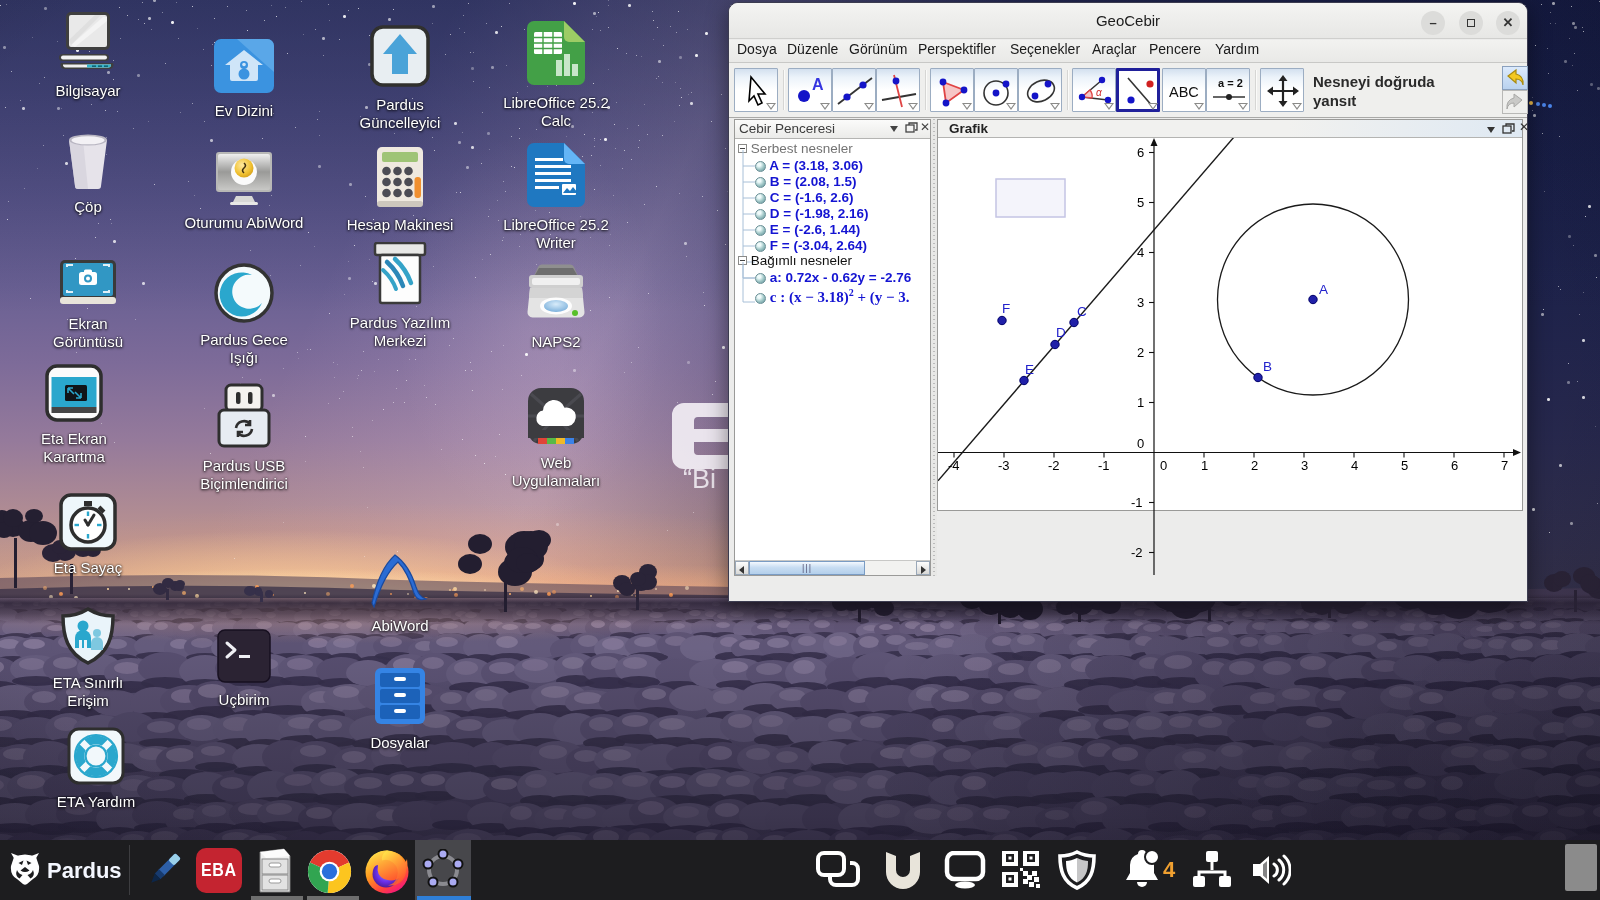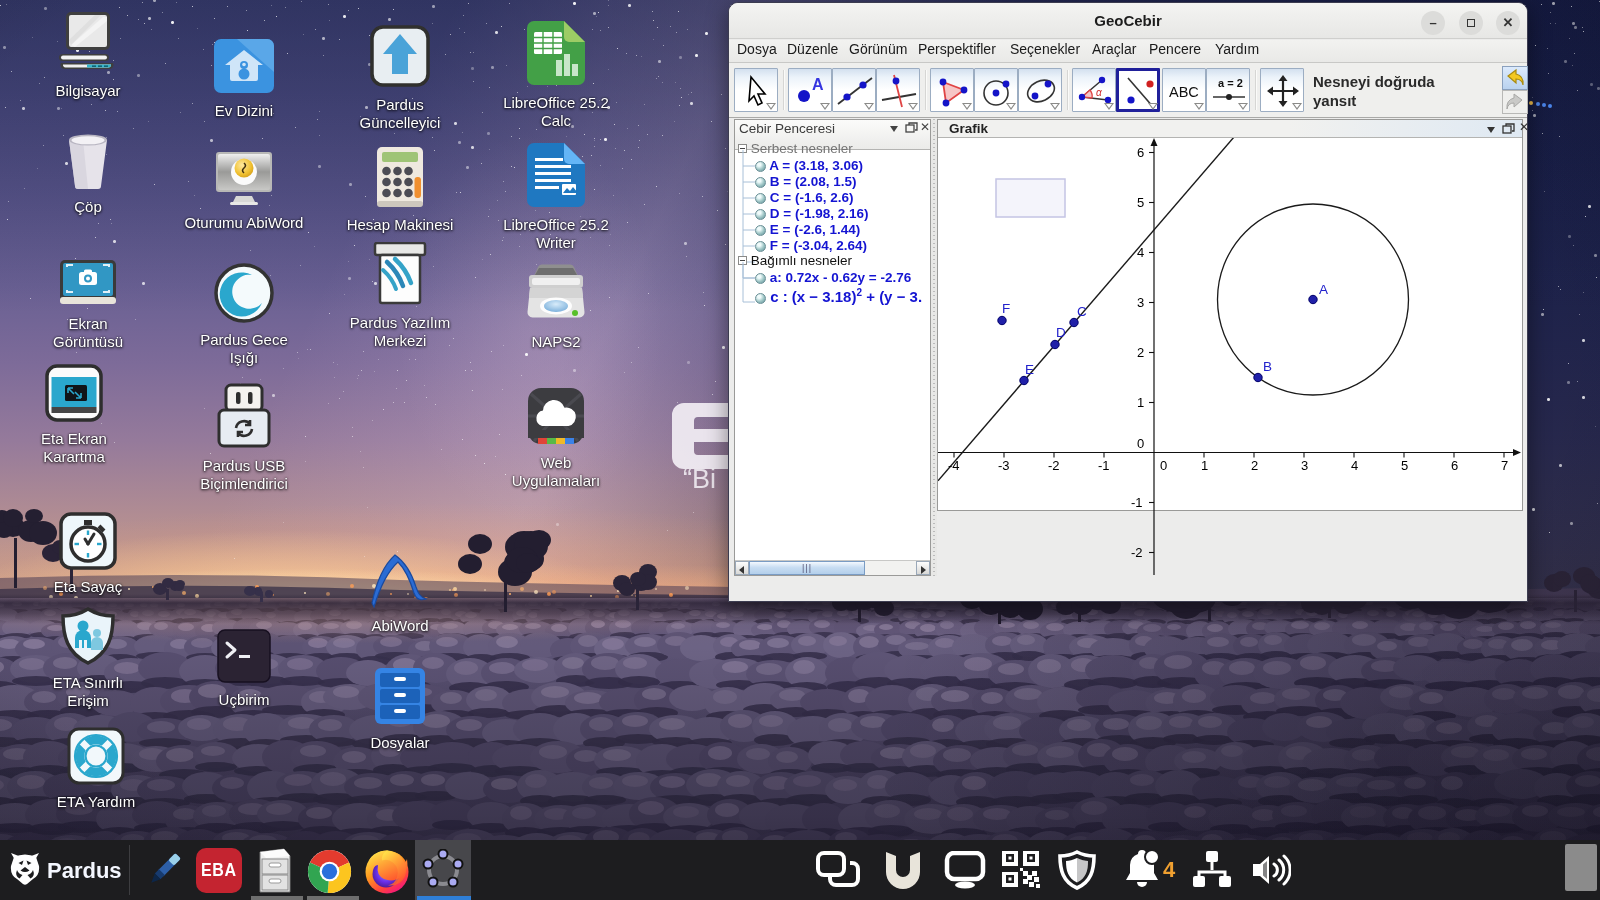--- a/index.html
+++ b/index.html
@@ -27,33 +27,33 @@
 
 .dicon{position:absolute;width:130px;text-align:center;color:#fff}
 .dicon .lbl{display:block;margin-top:4px;font-size:15px;line-height:17.5px;color:#fff;text-shadow:0 1px 3px rgba(0,0,0,.95),0 0 2px rgba(0,0,0,.7)}
 .dicon svg{display:inline-block}
 
 #bar{position:absolute;left:0;top:840px;width:1600px;height:60px;background:#1d1d1f;color:#fff}
 .ind{position:absolute;top:56px;height:4px}
 
 #win{position:absolute;left:728px;top:2px;width:800px;height:600px;background:#ececeb;border-radius:10px 10px 0 0;box-shadow:0 6px 22px rgba(0,0,0,.45);border:1px solid #3c3c50}
 #titlebar{position:absolute;left:0;top:0;width:798px;height:36px;border-radius:9px 9px 0 0;background:linear-gradient(180deg,#f4f4f2,#e7e7e5);border-bottom:1px solid #cfcfcd;text-align:center}
-#titlebar .t{font-weight:bold;font-size:15px;color:#1c1c1c;line-height:36px}
+#titlebar .t{font-weight:normal;font-size:15px;color:#1c1c1c;line-height:36px}
 .wbtn{position:absolute;top:8px;width:24px;height:24px;border-radius:50%;background:#dcdcda;color:#333;text-align:center;line-height:24px;font-size:13px;font-weight:bold}
 #menubar{position:absolute;left:0;top:37px;width:798px;height:22px;background:linear-gradient(180deg,#f2f2f0,#e9e9e7);font-size:14px;color:#1a1a1a}
 #menubar span{position:absolute;top:1px}
 #toolbar{position:absolute;left:0;top:59px;width:798px;height:56px;background:#efefed;border-bottom:1px solid #a9a9a7;border-top:1px solid #c8c8c6}
 .tbtn{position:absolute;top:5px;width:44px;height:44px;background:linear-gradient(180deg,#d3e0ef 0%,#ecf3fa 20%,#ffffff 50%);border:1px solid #9cadc2;border-radius:1px}
 .tbtn svg{position:absolute;left:3px;top:3px}
 .tbtn .dd{position:absolute;right:1px;bottom:1px;width:0;height:0;border-left:5px solid transparent;border-right:5px solid transparent;border-top:7px solid #8a8a88}.tbtn .dd:after{content:'';position:absolute;left:-3px;top:-6.5px;width:0;height:0;border-left:3px solid transparent;border-right:3px solid transparent;border-top:4.5px solid #fff}
 .tbtn.sel{border:3px solid #20209a;background:#fff}
 .tsep{position:absolute;top:7px;width:1px;height:40px;background:#d6d6d4;box-shadow:1px 0 0 #fbfbf9}
 
 #algebra{position:absolute;left:5px;top:116px;width:197px;height:457px;background:#fff;border:1px solid #9a9a98}
-#alghead{position:absolute;left:0;top:0;width:195px;height:30px;background:linear-gradient(180deg,#fbfbfa,#ebebe9);border-bottom:1px solid #b4b4b2;color:#3c3c3c;font-size:13.5px}
+#alghead{position:absolute;left:0;top:0;width:195px;height:19px;background:linear-gradient(180deg,#fbfbfa,#ebebe9);border-bottom:1px solid #b4b4b2;color:#3c3c3c;font-size:13.5px}
 #graph{position:absolute;left:208px;top:116px;width:586px;height:392px;background:#fff;border:1px solid #9a9a98}
 #graphhead{position:absolute;left:0;top:0;width:584px;height:18px;background:linear-gradient(90deg,#f1f1ef 60%,#dfe9f3);border-bottom:1px solid #b4b4b2;color:#222;font-size:13.5px;font-weight:bold}
 #splitter{position:absolute;left:202px;top:116px;width:6px;height:457px;background:#e8e8e6 repeating-linear-gradient(180deg,#bbb 0 1px,transparent 1px 4px);background-size:2px 4px;background-position:2px 0;background-repeat:repeat-y}
 #inputbar{position:absolute;left:0;top:573px;width:798px;height:26px;background:#ececea;border-top:1px solid #b9b9b7}
 
 .trow{position:absolute;left:0;font-size:13.5px;white-space:nowrap}
 .blue{color:#1414d2;font-weight:bold}
 .marble{display:inline-block;width:11px;height:11px;border-radius:50%;background:radial-gradient(circle at 35% 30%,#f0fbfb 0 18%,#9fc6c6 55%,#5e8f96 100%);border:1px solid #6a8f96;vertical-align:-2px}
 .exp{display:inline-block;width:9px;height:9px;border:1px solid #8a8a88;background:#fff;position:relative;vertical-align:0px}
 .exp:after{content:"";position:absolute;left:1px;top:3px;width:5px;height:1px;background:#444}
@@ -2374,21 +2374,21 @@
 <svg width="58" height="58" viewBox="0 0 58 58">
  <rect x="2" y="2" width="54" height="54" rx="10" fill="#fbfbfb" stroke="#2e2e2e" stroke-width="3.5"></rect>
  <rect x="6.5" y="13" width="45" height="30" fill="#2aa7cd"></rect>
  <rect x="6.5" y="43" width="45" height="6" fill="#454545"></rect>
  <rect x="20" y="21" width="22" height="16" rx="1.5" fill="#101418"></rect>
  <path d="M23,24 l5,0 m-5,0 l0,5 m0,-5 l6,6" stroke="#2aa7cd" stroke-width="1.6" fill="none"></path>
  <path d="M36,34 l-5,0 m5,0 l0,-5 m0,5 l-6,-6" stroke="#2aa7cd" stroke-width="1.6" fill="none"></path>
 </svg>
 <span class="lbl">Eta Ekran<br>Karartma</span></div>
 
-<div class="dicon" style="left:23px;top:512px">
+<div class="dicon" style="left:23px;top:493px">
 <svg width="58" height="58" viewBox="0 0 58 58">
  <rect x="2" y="2" width="54" height="54" rx="10" fill="#eef7fb" stroke="#2e2e2e" stroke-width="3.5"></rect>
  <rect x="25" y="8" width="8" height="5" fill="#2e2e2e"></rect>
  <path d="M40,14 l5,5" stroke="#2e2e2e" stroke-width="4"></path>
  <circle cx="29" cy="32" r="17" fill="#fff" stroke="#2e2e2e" stroke-width="3.5"></circle>
  <g stroke="#2aa7cd" stroke-width="2.4">
         <path d="M29,18.5 v4.5"></path>
         <path d="M29,41 v4.5"></path>
         <path d="M15.5,32 h4.5"></path>
         <path d="M38,32 h4.5"></path>
@@ -2764,21 +2764,21 @@
   <div class="trow blue" style="left:20px;top:102px"><span class="marble"></span> E = (-2.6, 1.44)</div>
   <div class="trow blue" style="left:20px;top:118px"><span class="marble"></span> F = (-3.04, 2.64)</div>
   <div class="trow" style="left:3px;top:133px"><span class="exp"></span> <span style="font-size:13.5px;color:#111">Bağımlı nesneler</span></div>
   <svg style="position:absolute;left:0;top:142px" width="40" height="44" viewBox="0 0 40 44">
         <g stroke="#a8c0d8" stroke-width="1">
           <path d="M8,0 V40"></path>
           <path d="M8,16 h12 M8,40 h12"></path>
         </g>
       </svg>
   <div class="trow blue" style="left:20px;top:150px"><span class="marble"></span> a: 0.72x - 0.62y = -2.76</div>
-  <div class="trow blue" style="left:20px;top:167px;font-family:Liberation Sans, sans-serif;font-size:15px"><span class="marble"></span> c : (x − 3.18)<sup style="font-size:10px">2</sup> + (y − 3.</div>
+  <div class="trow blue" style="left:20px;top:167px;font-family:Liberation Serif, serif;font-size:15px"><span class="marble"></span> c : (x − 3.18)<sup style="font-size:10px">2</sup> + (y − 3.</div>
   <div style="position:absolute;left:0px;top:440px;width:195px;height:15px;background:#f2f2f0;border-top:1px solid #c8c8c6">
     <div style="position:absolute;left:0;top:0;width:14px;height:14px;background:linear-gradient(180deg,#fdfdfd,#d8d8d6);border:1px solid #9aa8b8"><svg width="12" height="12">
             <path d="M8,2 L3,6 L8,10 z" fill="#333"></path>
           </svg></div>
     <div style="position:absolute;left:181px;top:0;width:14px;height:14px;background:linear-gradient(180deg,#fdfdfd,#d8d8d6);border:1px solid #9aa8b8"><svg width="12" height="12">
             <path d="M4,2 L9,6 L4,10 z" fill="#333"></path>
           </svg></div>
     <div style="position:absolute;left:14px;top:0;width:116px;height:14px;background:linear-gradient(180deg,#f4f9ff,#c8ddf2 45%,#b3cfeb);border:1px solid #7a9cc4">
           <span style="position:absolute;left:52px;top:1px;font-size:9px;color:#557;letter-spacing:1px">|||</span>
         </div>

